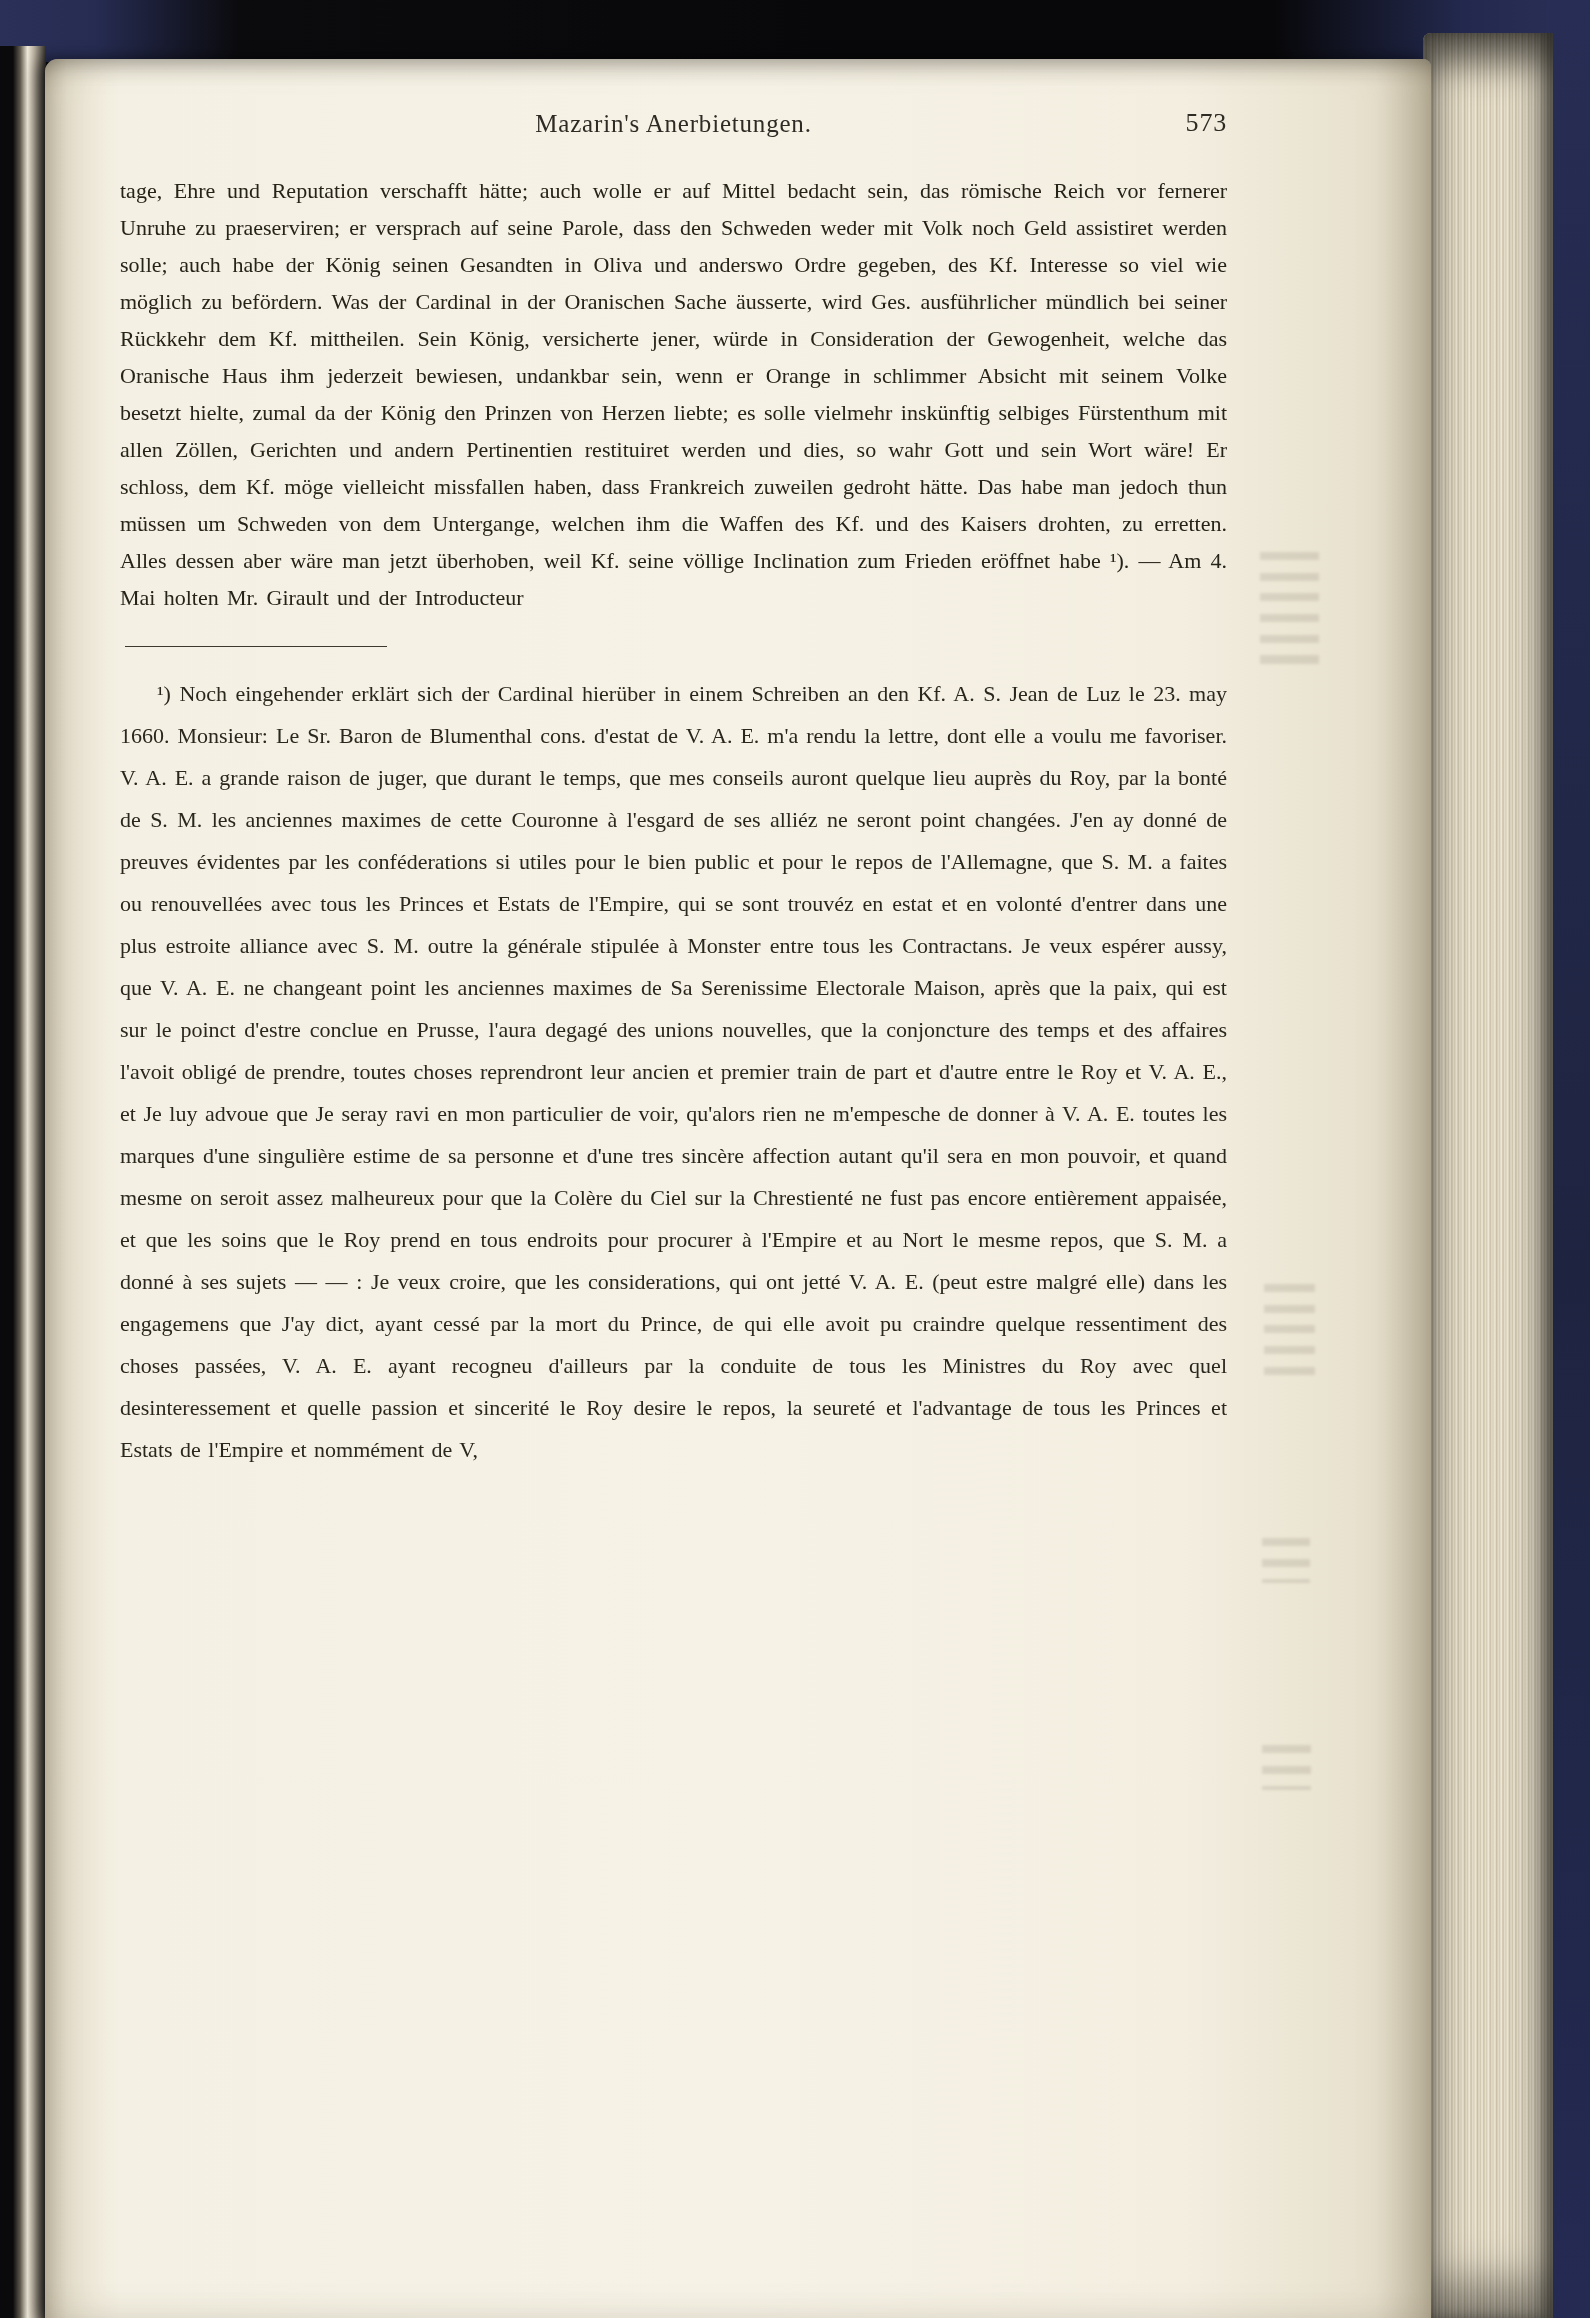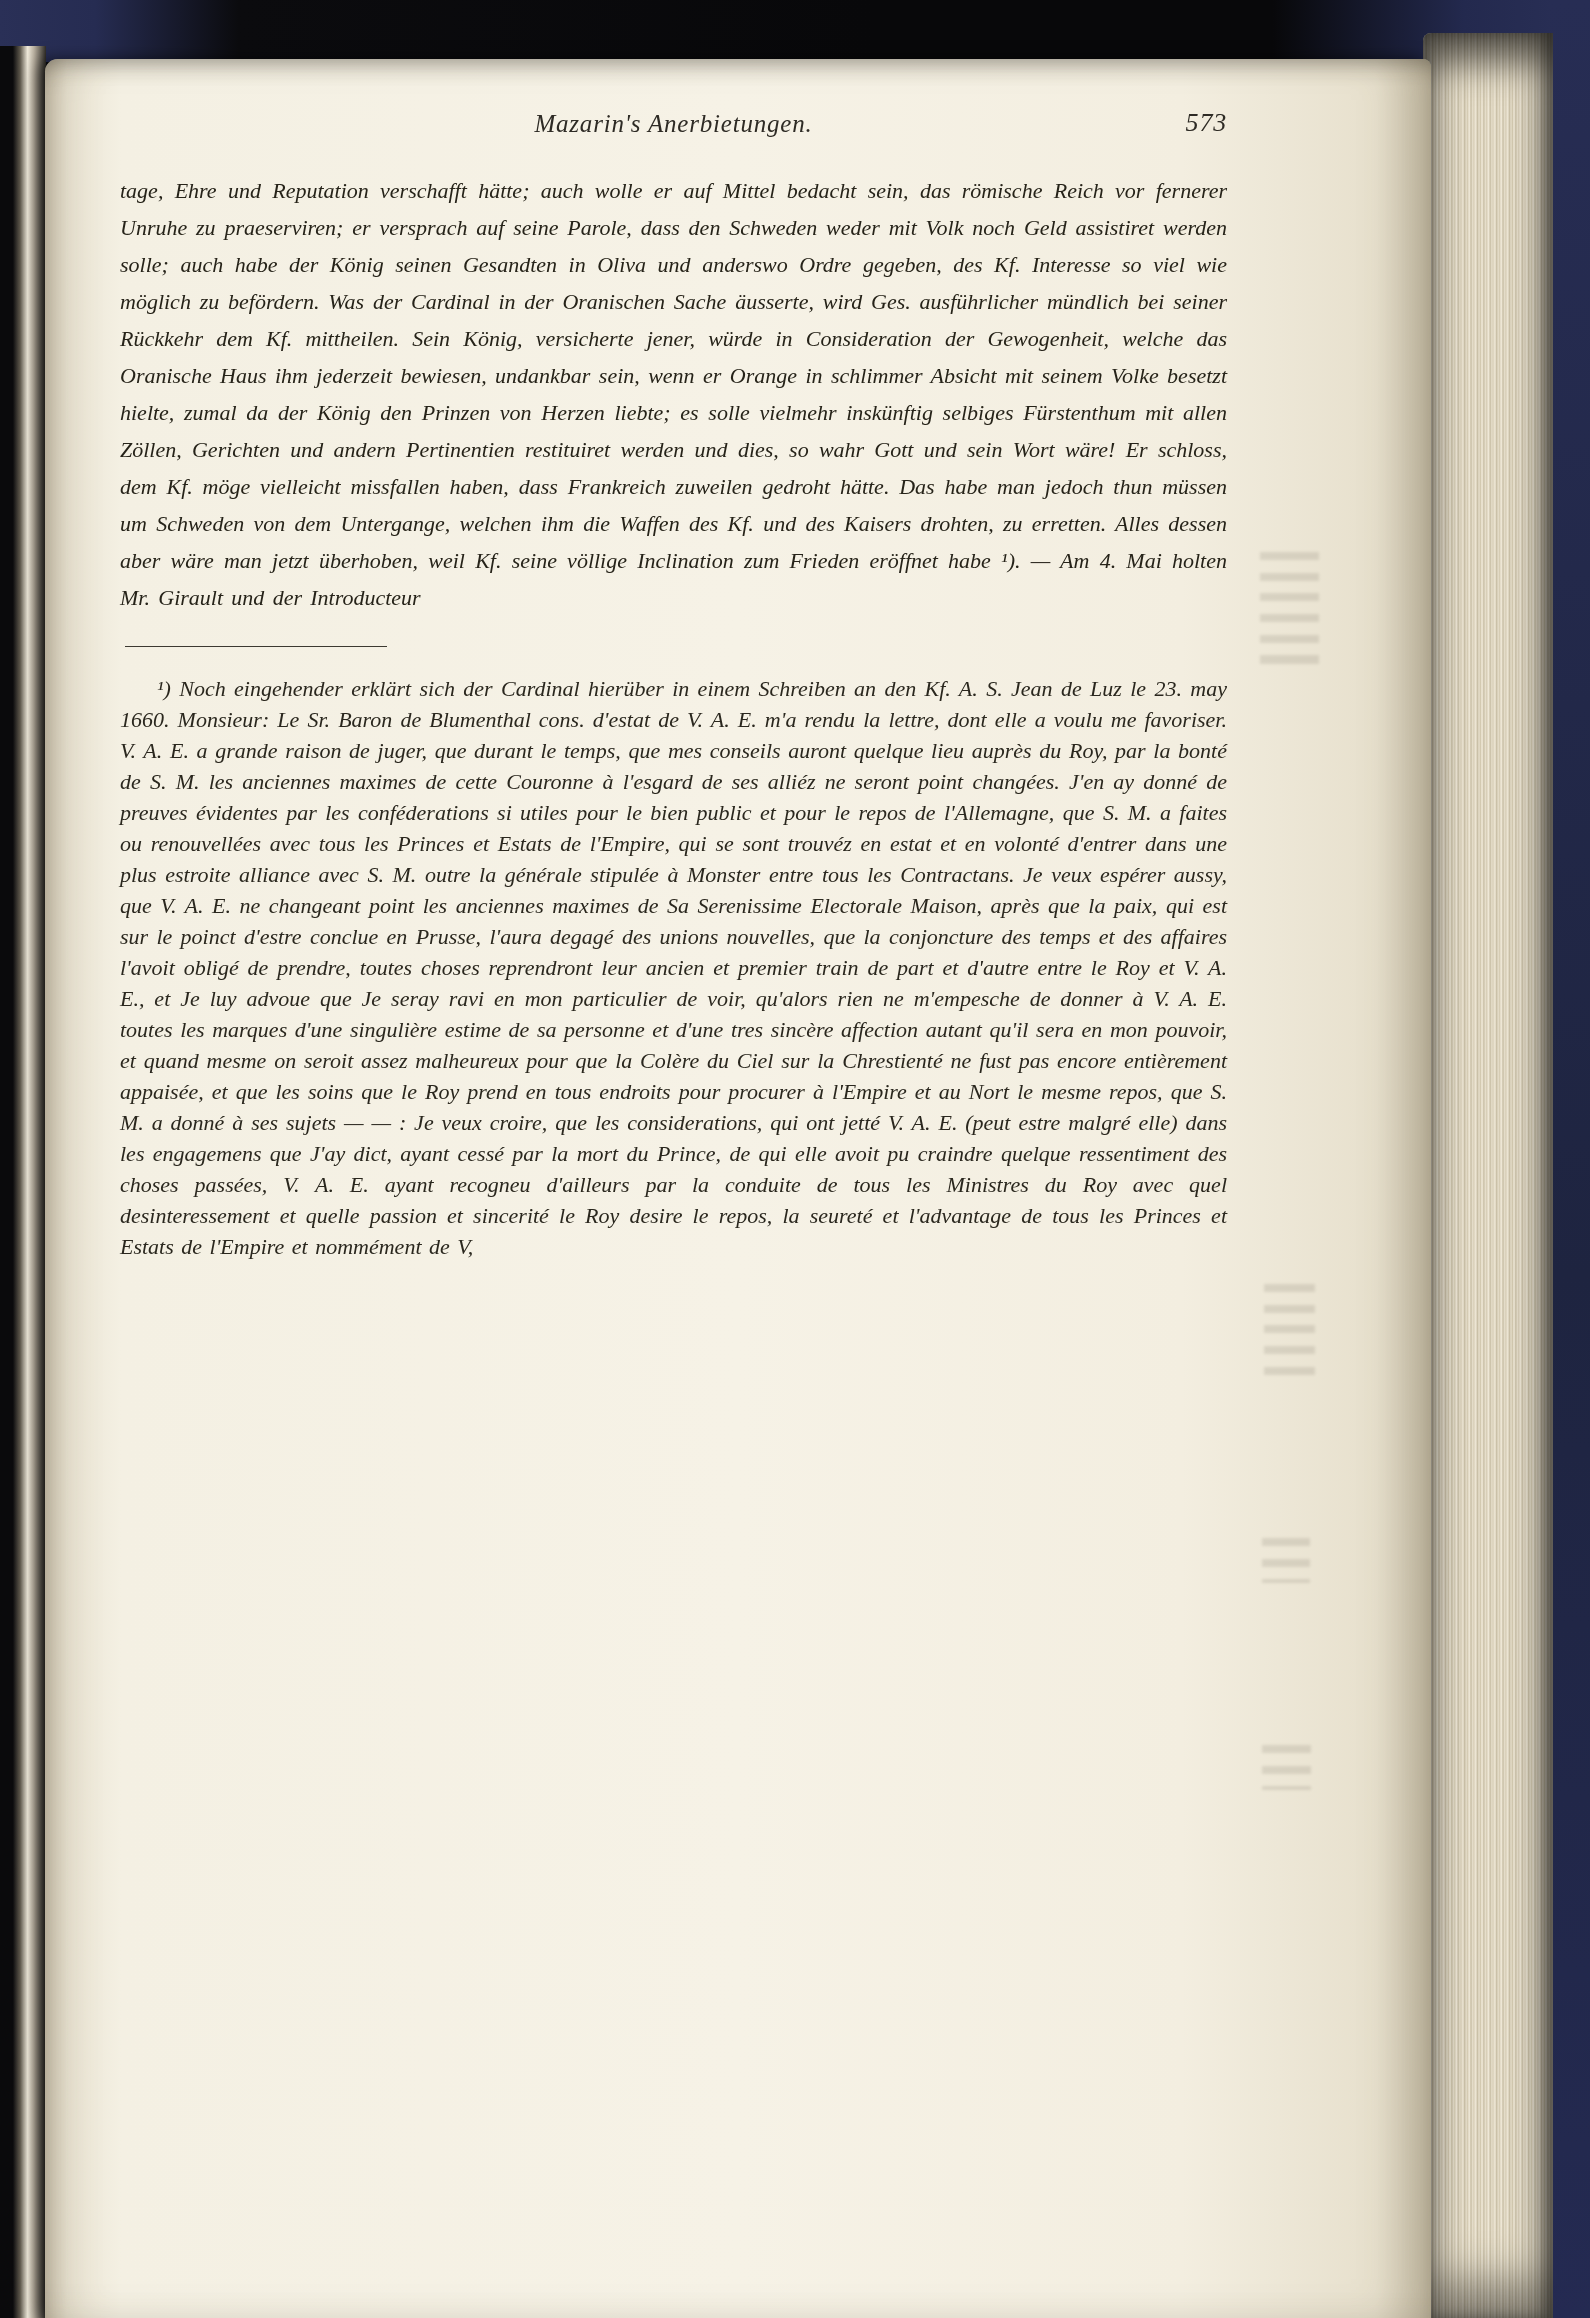--- a/index.html
+++ b/index.html
@@ -1,15 +1,15 @@
 <!DOCTYPE html>
 <html style="font-size:12.7px"><head>
 <meta charset="utf-8">
 <style>
-  * { margin: 0; padding: 0; box-sizing: border-box; font-style: italic; }
+  * { margin: 0; padding: 0; box-sizing: border-box; }
   html, body { width: 1591px; height: 2319px; }
   body {
     position: relative;
     overflow: hidden;
     background: #0d0d11;
     font-family: "Liberation Serif", serif;
   }
   .scene { position: absolute; inset: 0; background: #0d0d11; }
 
   
@@ -79,21 +79,21 @@
     word-spacing: 2.8px;
   }
 
   .footnote-rule {
     width: 262px; height: 0;
     border-top: 1.6px solid #3c3931;
     margin: 30px 0 25.5px 4.8px;
   }
 
   .footnote-text {
-    font-size: 22px; line-height: 31px;
+    font-size: 22px; line-height: 42px;
     text-align: justify;
     text-indent: 37px;
     color: #2a271e;
     word-spacing: 2px;
   }
 
   
   .smudge {
     position: absolute; opacity: .16; filter: blur(1.6px); pointer-events: none;
     background: repeating-linear-gradient(180deg,

